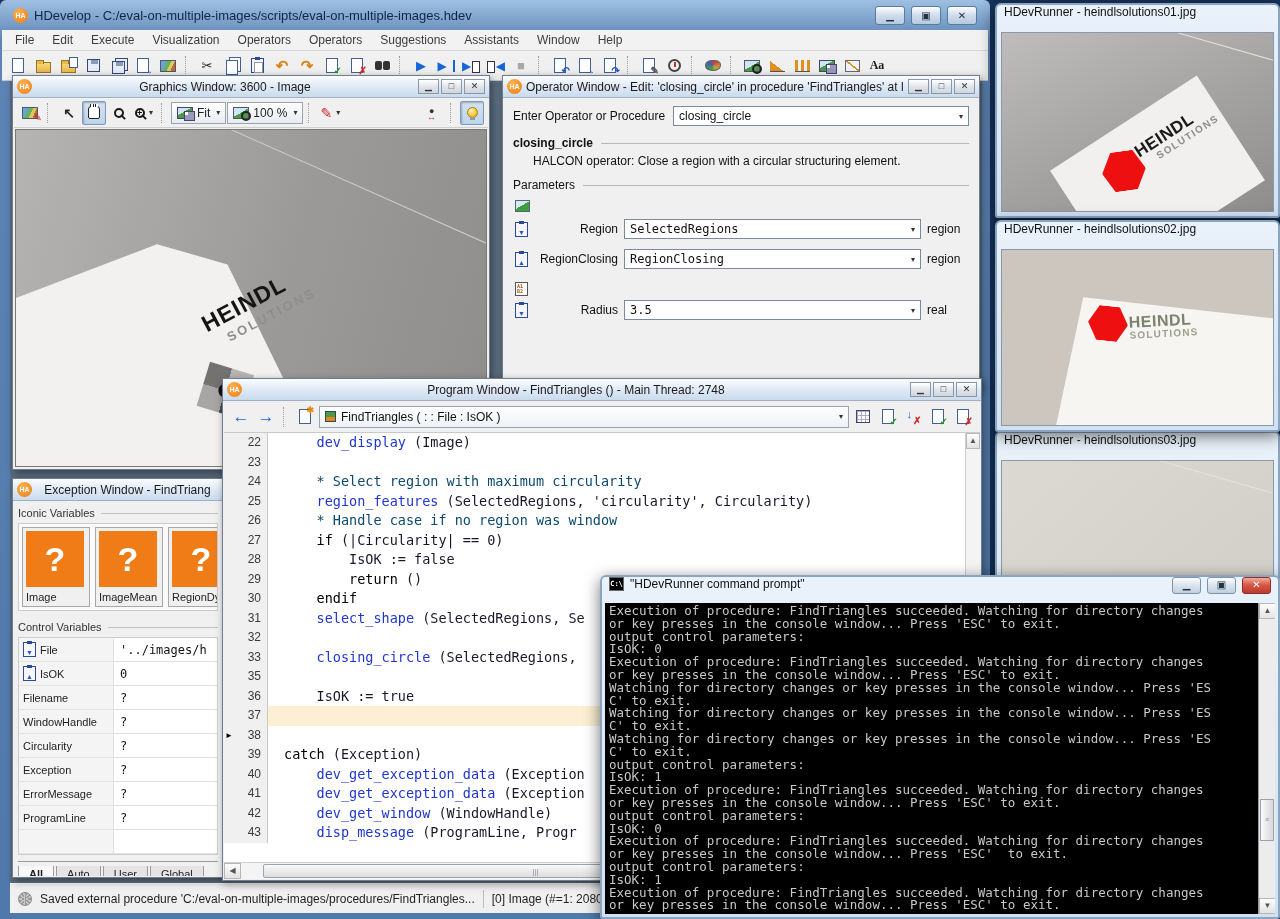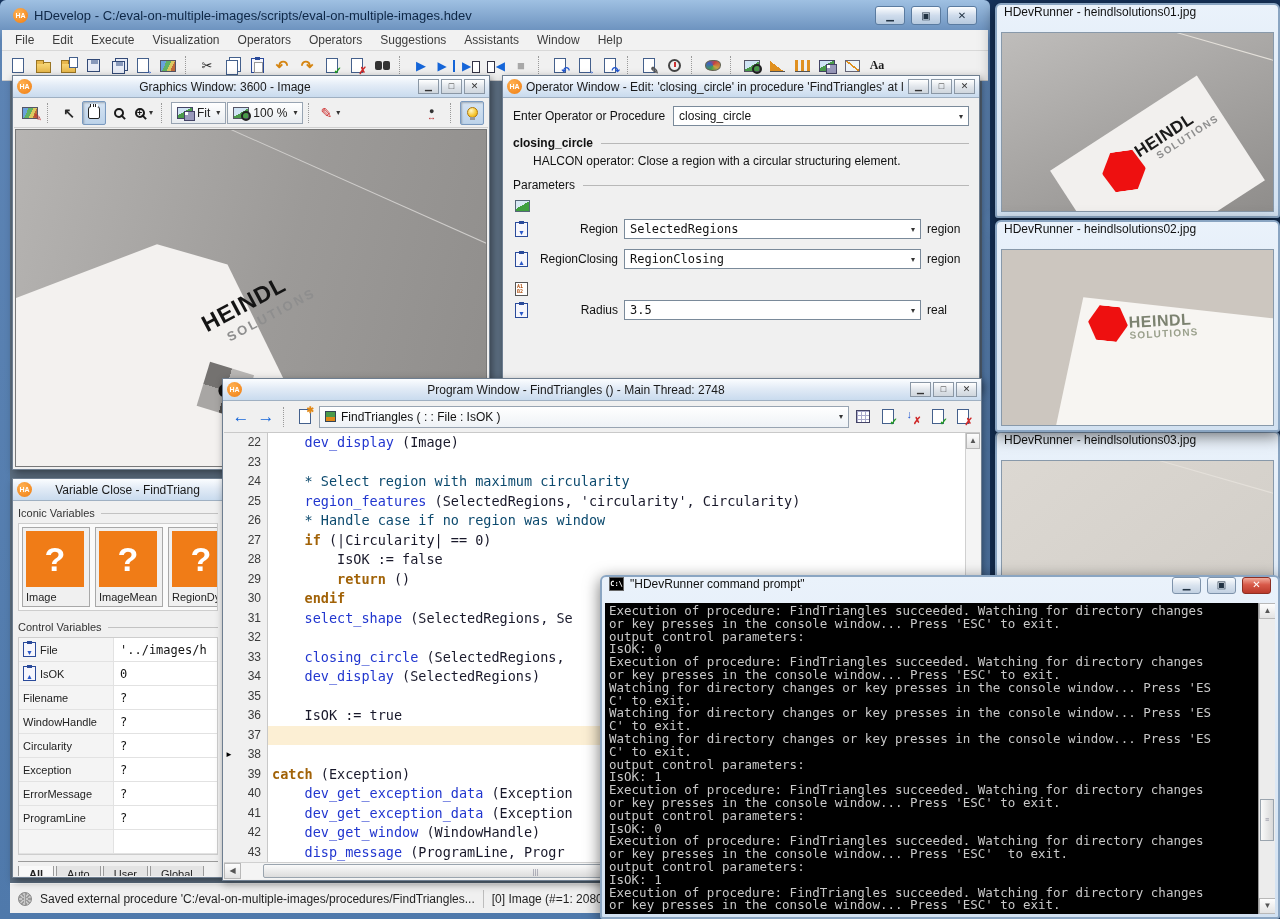--- a/index.html
+++ b/index.html
@@ -159,26 +159,26 @@
 
   
   #program-window{left:222px;top:378px;width:760px;height:503px;z-index:6}
   .ptb{position:absolute;left:1px;right:1px;top:22px;height:32px;background:#f0f0f0;border-bottom:1px solid #c9c9c9;display:flex;align-items:center;gap:2px;padding:0 5px}
   .pcombo{flex:1;height:22px;border:1px solid #98a4b2;background:linear-gradient(#fff,#eef2f6);display:flex;align-items:center;gap:5px;padding:0 5px;font-size:12px;color:#111;overflow:hidden}
   .pcombo .pcombo-text{flex:1;white-space:nowrap;overflow:hidden}
   #code-lines{position:absolute;left:1px;right:16px;top:54px;bottom:18px;background:#fff;overflow:hidden}
   .code-row{display:flex;height:19.5px;position:relative}
   .gutter-num{width:44px;flex:none;background:#f0f0f0;border-right:1px solid #c8c8c8;text-align:right;padding-right:6px;font:12px/19.5px "Liberation Sans",sans-serif;color:#3a3a3a;position:relative}
   .caret-marker{position:absolute;left:1px;top:0;font-size:8px;line-height:19.5px;color:#000}
-  .code-text{flex:1;font:13.5px/19.5px "DejaVu Sans Mono",monospace;white-space:pre;padding-left:4px;overflow:hidden}
+  .code-text{flex:1;font:13.5px/19.5px "DejaVu Sans Mono",monospace;white-space:pre;padding-left:16px;overflow:hidden}
   .code-row.current .code-text{background:#fcefd4}
   .tok-plain{color:#18182a}
   .tok-op{color:#2136cf}
   .tok-comment{color:#0c4a6e}
-  .tok-kw{color:#a16207;font-weight:bold}
+  .tok-kw{color:#000000;font-weight:normal}
   .vscroll{position:absolute;right:1px;top:54px;width:15px;bottom:18px;background:#f4f4f4;border-left:1px solid #d0d0d0}
   .vscroll .sarrow{width:14px}
   .hscroll{position:absolute;left:1px;right:1px;bottom:1px;height:17px;background:#f4f4f4;border-top:1px solid #d0d0d0;display:flex;align-items:center}
   .sarrow{width:17px;height:16px;border:1px solid #b8b8b8;background:linear-gradient(#fdfdfd,#e3e3e3);font-size:8px;line-height:14px;text-align:center;color:#555;flex:none}
   .hthumb{margin-left:22px;width:545px;height:14px;border:1px solid #9aa4ae;background:linear-gradient(#fafafa,#dcdcdc);border-radius:2px;display:flex;align-items:center;justify-content:center;font-size:7px;color:#889}
 
   
   #console-window{left:600px;top:575px;width:680px;height:344px;z-index:50}
   .cmdico{width:15px;height:14px;background:#000;border:1px solid #666;color:#fff;font:bold 7px "DejaVu Sans Mono",monospace;line-height:13px;text-align:center;flex:none}
   .conbody{position:absolute;left:3px;right:3px;top:26px;bottom:3px;background:#000;display:flex;overflow:hidden}
@@ -410,21 +410,21 @@
       <div class="gdiamond"></div>
       <div class="l1">HEINDL</div>
       <div class="l2">SOLUTIONS</div>
     </div>
   </div>
 </div>
 
 <div id="variable-window" class="cwin">
   <div class="ctitle">
     <span class="halogo">HA</span>
-    <span class="tlabel">Variable Close - FindTriang</span>
+    <span class="tlabel">Exception Window - FindTriang</span>
   </div>
   <div class="vbody">
     <div class="fslabel">
         <span>Iconic Variables</span>
         <span class="hline"></span>
       </div>
     <div id="iconic-tiles">
         <div class="vtile">
           <div class="qbox">?</div>
           <div class="tname">Image</div>
@@ -654,24 +654,20 @@
         <span class="gutter-num">31</span>
         <span class="code-text"><span class="tok-plain">    </span><span class="tok-op">select_shape</span><span class="tok-plain"> (SelectedRegions, Se</span></span>
       </div>
       <div class="code-row">
         <span class="gutter-num">32</span>
         <span class="code-text"></span>
       </div>
       <div class="code-row">
         <span class="gutter-num">33</span>
         <span class="code-text"><span class="tok-plain">    </span><span class="tok-op">closing_circle</span><span class="tok-plain"> (SelectedRegions, </span></span>
-      </div>
-      <div class="code-row">
-        <span class="gutter-num">34</span>
-        <span class="code-text"><span class="tok-plain">    </span><span class="tok-op">dev_display</span><span class="tok-plain"> (SelectedRegions)</span></span>
       </div>
       <div class="code-row">
         <span class="gutter-num">35</span>
         <span class="code-text"></span>
       </div>
       <div class="code-row">
         <span class="gutter-num">36</span>
         <span class="code-text"><span class="tok-plain">    IsOK := true</span></span>
       </div>
       <div class="code-row current">

